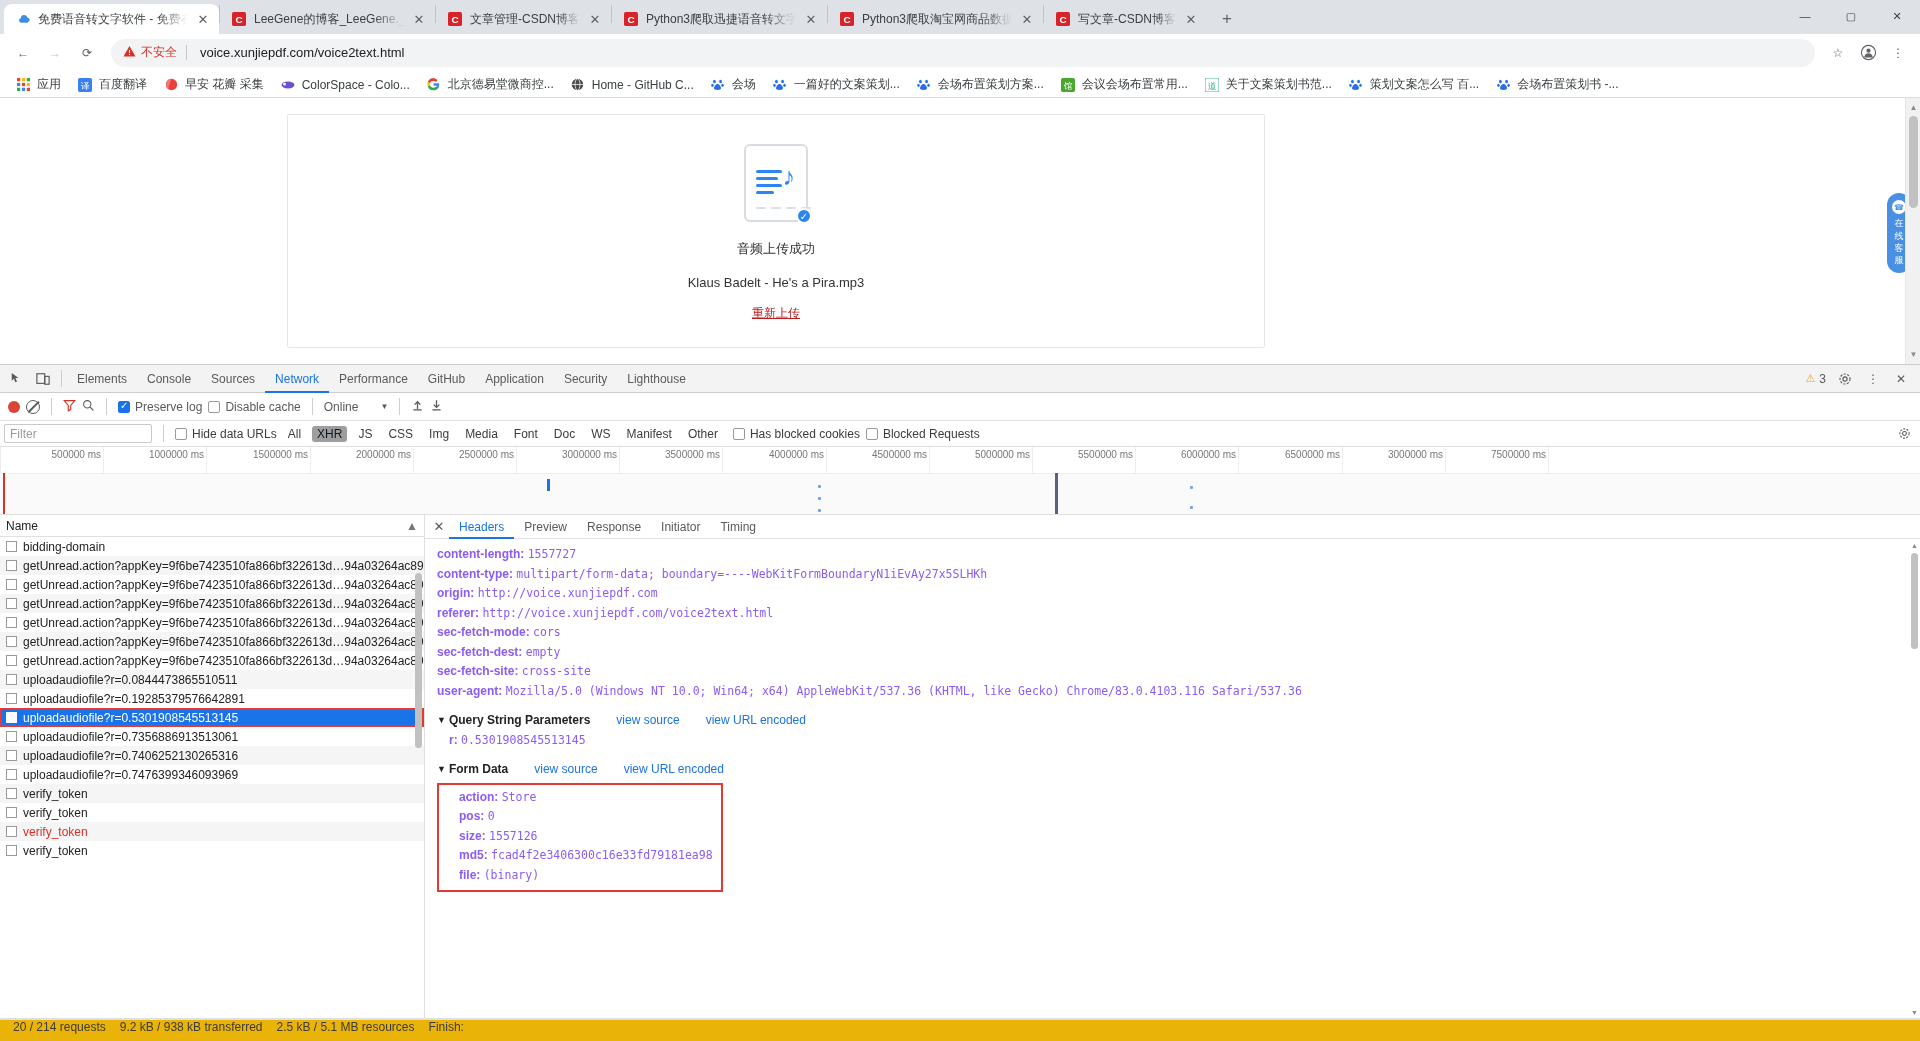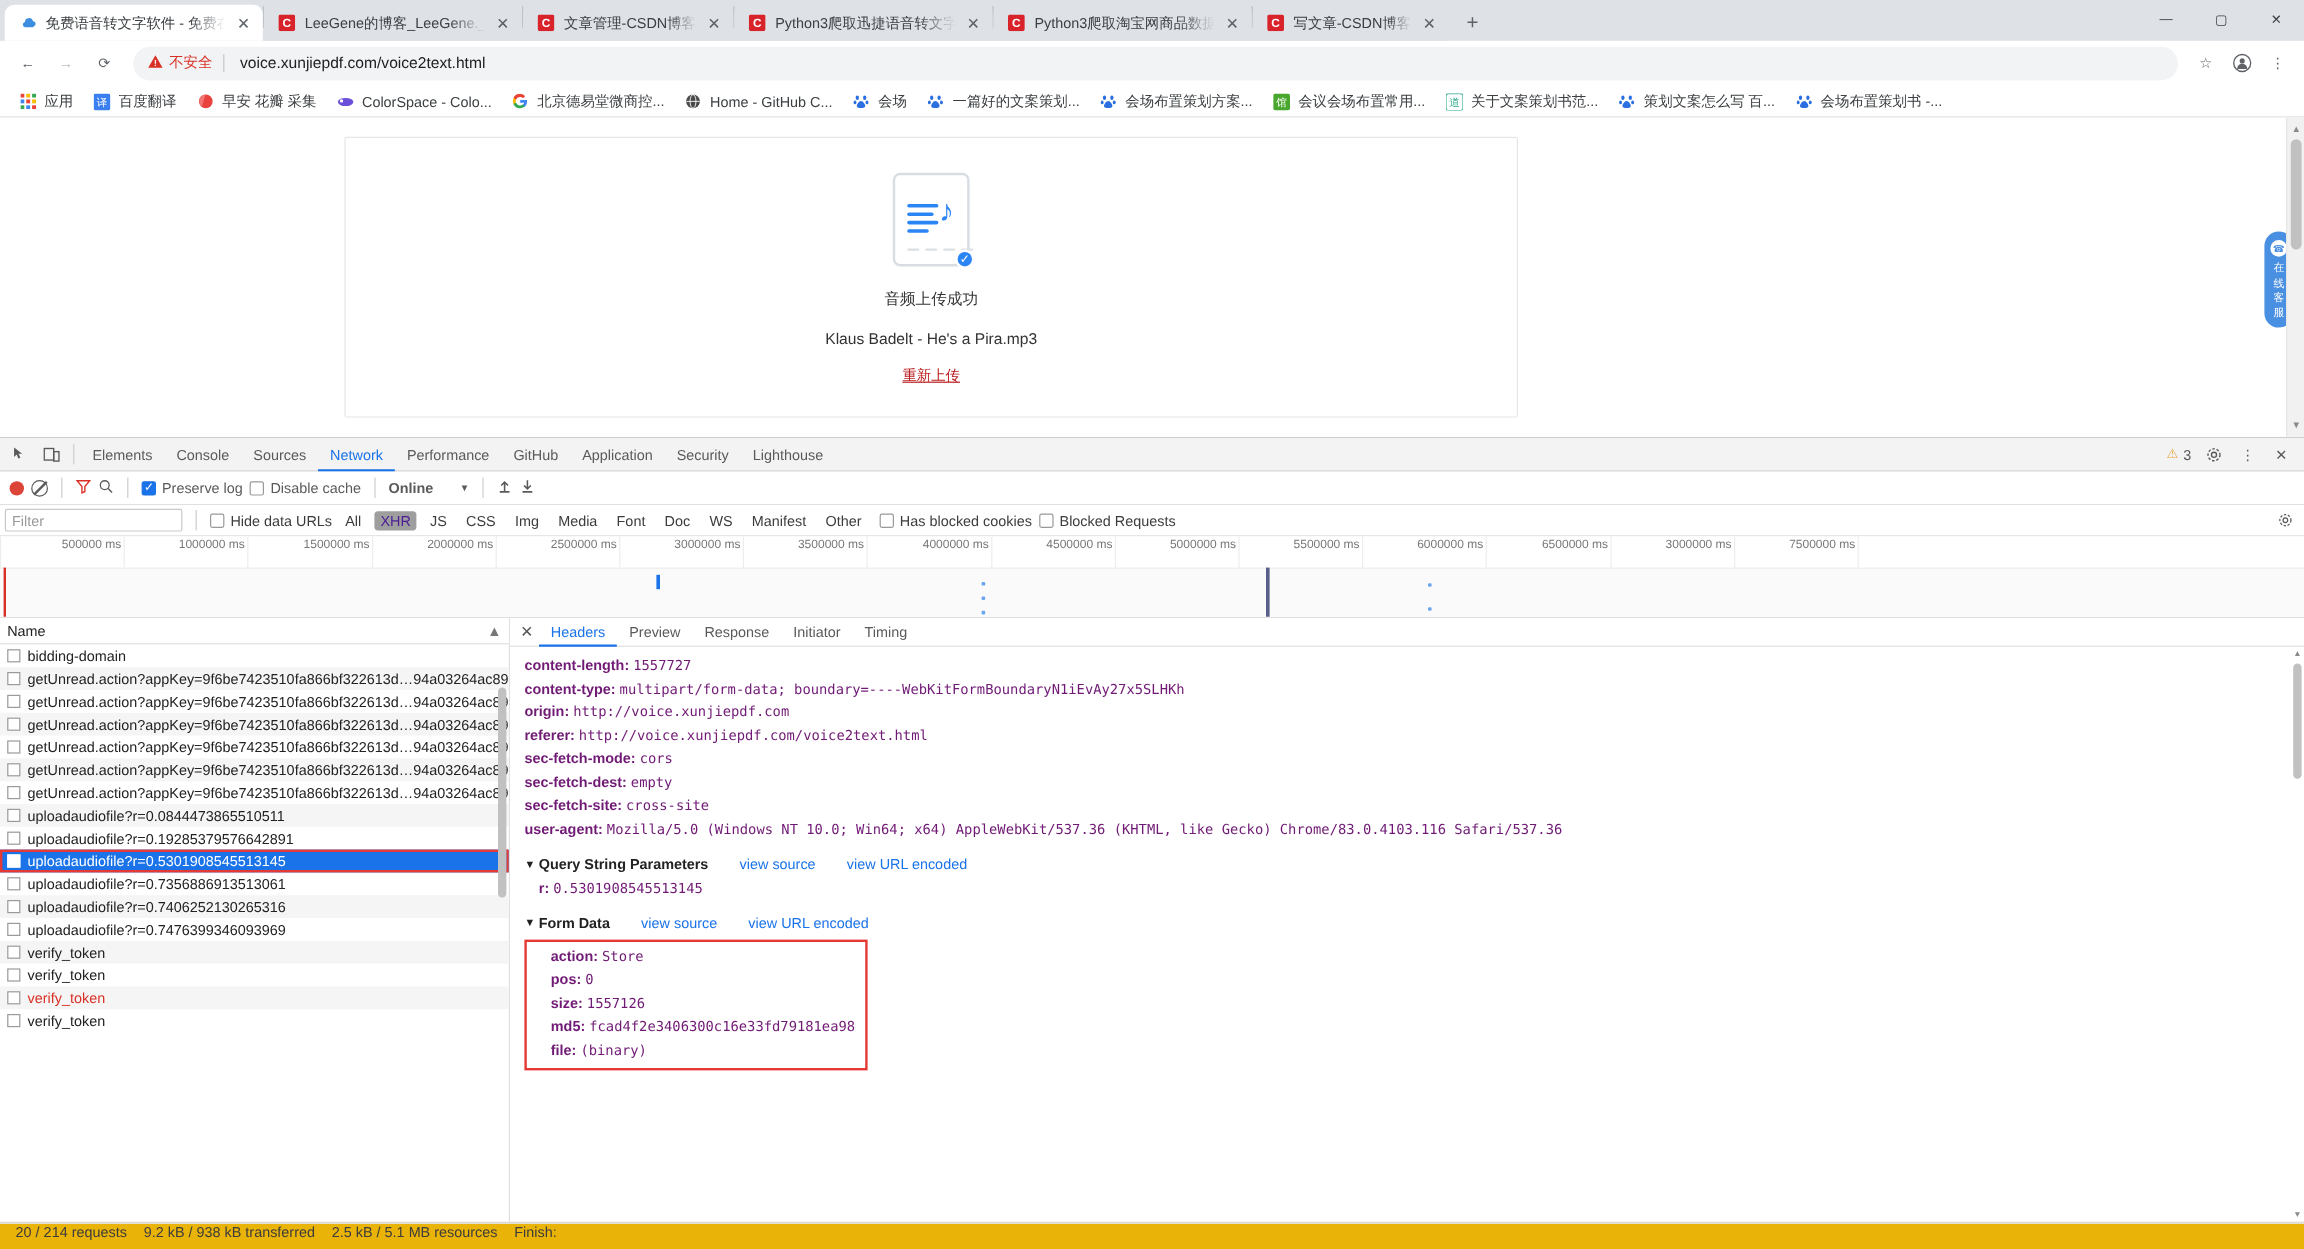--- a/index.html
+++ b/index.html
@@ -131,34 +131,34 @@
     border-bottom:1px solid #e0e0e0; font-size:12px; color:#5a5a5a; background:#fff;
   }
   .rec-dot { width:12px; height:12px; border-radius:50%; background:#db4437; }
   .clear-ico { width:14px; height:14px; border:1.5px solid #5a5a5a; border-radius:50%; position:relative; }
   .clear-ico:after { content:""; position:absolute; left:-1px; top:5px; width:15px; height:1.5px; background:#5a5a5a; transform:rotate(-45deg); }
   .funnel { color:#d93025; font-size:13px; }
   .cb { width:12px; height:12px; border:1px solid #999; border-radius:2px; display:inline-block; vertical-align:-2px; background:#fff; }
   .cb.checked { background:#1a73e8; border-color:#1a73e8; position:relative; }
   .cb.checked:after { content:"✓"; position:absolute; left:1px; top:-2px; color:#fff; font-size:10px; }
   .lbl { display:flex; align-items:center; gap:5px; white-space:nowrap; }
-  .throttle { display:flex; align-items:center; gap:22px;font-weight:bold; }
+  .throttle { display:flex; align-items:center; gap:22px; }
   .caret { font-size:8px; color:#5a5a5a; }
 
   .dt-toolbar3 {
     height:26px; display:flex; align-items:center; gap:6px; padding:0 4px 0 0;
     border-bottom:1px solid #e0e0e0; font-size:12px; color:#3c3c3c; background:#fff;
   }
   .filterbox {
     width:148px; height:19px; border:1px solid #c9c9c9; border-radius:2px;
     margin-left:4px; padding:0 5px; font-size:12px; color:#9a9a9a;
     display:flex; align-items:center; background:#fff;
   }
   .typechip { padding:1px 5px; border-radius:3px; white-space:nowrap; }
-  .typechip.sel { background:#9e9e9e; color:#4c1d95; }
+  .typechip.sel { background:#9e9e9e; color:#0f172a; }
   .t3-gear { margin-left:auto; width:24px; display:flex; align-items:center; justify-content:center; color:#5a5a5a; }
 
   
   .overview { height:68px; border-bottom:1px solid #e0e0e0; position:relative; background:#fff; overflow:hidden; }
   .ov-ruler { position:absolute; inset:0; }
   .ov-tick { position:absolute; top:0; bottom:0; border-left:1px solid #ededed; }
   .ov-tick span { position:absolute; right:3px; top:2px; font-size:10px; color:#777; white-space:nowrap; }
   .ov-band { position:absolute; left:0; right:0; top:26px; height:42px; background:#fafafa; border-top:1px solid #ededed; }
   .ov-bar { position:absolute; width:3px; background:#1a73e8; }
   .ov-dot { position:absolute; width:3px; height:3px; background:#6aa6f0; border-radius:1px; }
@@ -187,21 +187,21 @@
   
   .detail { flex:1; display:flex; flex-direction:column; min-width:0; min-height:0; }
   .detail-tabs {
     height:24px; display:flex; align-items:center; gap:0; padding-left:4px;
     border-bottom:1px solid #e0e0e0; font-size:12px; color:#5a5a5a; background:#fff;
   }
   .dclose { width:20px; display:flex; align-items:center; justify-content:center; font-size:13px; color:#5a5a5a; }
   .dtab { padding:0 10px; height:24px; display:flex; align-items:center; }
   .dtab.active { color:#1a73e8; box-shadow: inset 0 -2px 0 #1a73e8; }
   .detail-body { flex:1; overflow:hidden; padding:0 0 0 12px; position:relative; }
-  .hdr-line { font-size:12px; line-height:19.5px; color:#701a75; white-space:nowrap; }
+  .hdr-line { font-size:12px; line-height:19.5px; color:#8b5cf6; white-space:nowrap; }
   .hdr-line b { font-weight:bold; }
   .hdr-line .v { font-family:"DejaVu Sans Mono", monospace; font-size:11.5px; }
   .sect-title { font-size:12px; font-weight:bold; color:#222; display:flex; align-items:center; gap:0; }
   .sect-row { display:flex; align-items:center; gap:26px; line-height:22px; }
   .viewlink { color:#1a73e8; font-size:12px; }
   .formbox { border:2px solid #e53935; padding:3px 8px 5px 8px; display:inline-block; margin-top:3px; }
   .detail-scroll { position:absolute; right:0; top:0; width:11px; height:100%; }
   .detail-scroll .dthumb { position:absolute; left:2px; width:7px; background:#c1c1c1; border-radius:4px; }
   .dsb-arrow { position:absolute; left:1px; width:9px; height:10px; color:#8a8a8a; font-size:7px; display:flex; align-items:center; justify-content:center; }
 

